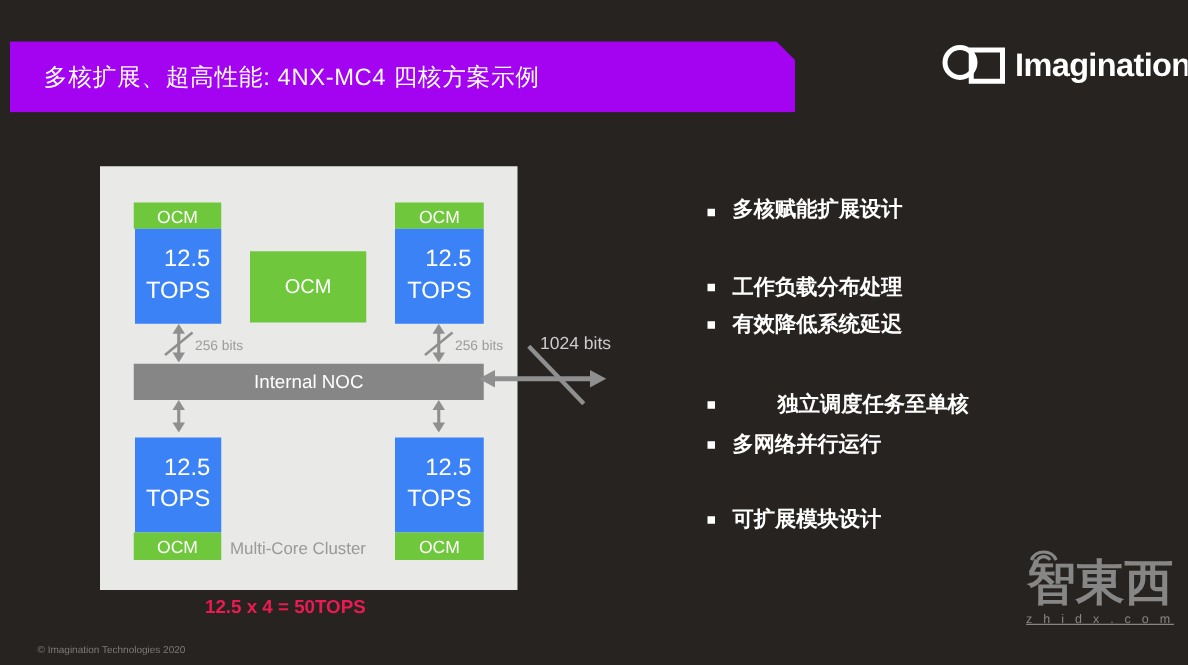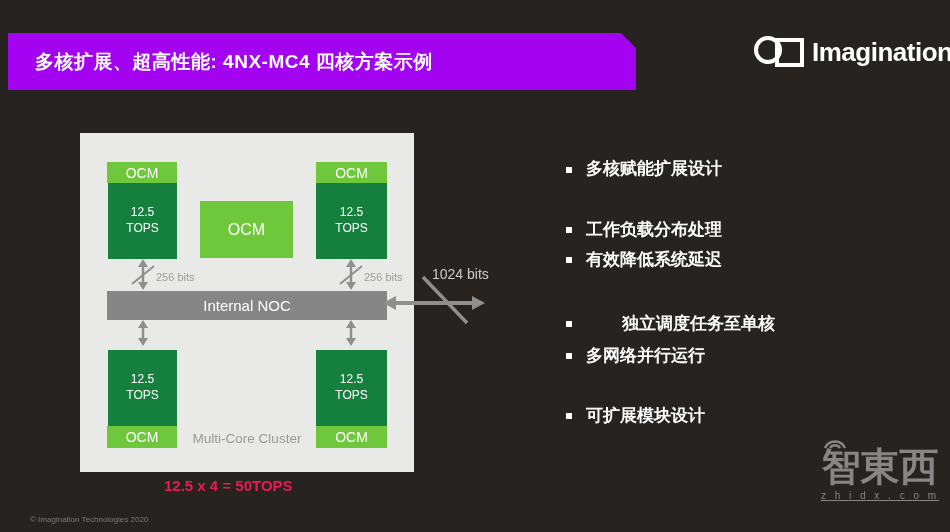--- a/index.html
+++ b/index.html
@@ -11,51 +11,51 @@
   .slide { position:relative; width:950px; height:532px; }
 
   
   .banner {
     position:absolute; left:8px; top:33px; width:628px; height:57px;
     background:#A303F0;
     clip-path:polygon(0 0, calc(100% - 15px) 0, 100% 15px, 100% 100%, 0 100%);
     display:flex; align-items:center;
   }
   .banner .title {
-    color:#fff; font-size:19px; font-weight:bold; padding-left:27px; letter-spacing:.5px;
+    color:#fff; font-size:19px; font-weight:normal; padding-left:27px; letter-spacing:.5px;
   }
   .logo { position:absolute; left:754px; top:33px; display:flex; align-items:center; }
   .logo-circle { display:block; width:28px; height:28px; box-sizing:border-box;
     border:4.5px solid #fff; border-radius:50%; }
   .logo-square { display:block; width:29px; height:29px; box-sizing:border-box;
     border:4.5px solid #fff; margin-left:-7px; margin-top:5px; }
   .logo-text { color:#fff; font-size:26px; font-weight:600; margin-left:8px; margin-top:3px;
     letter-spacing:-.5px; line-height:1; }
 
   
   .panel { position:absolute; left:80px; top:133px; width:334px; height:339px; background:#E9E9E8; }
   .block { position:absolute; display:flex; align-items:center; justify-content:center;
     color:#fff; text-align:center; }
   .ocm  { background:#6FC83C; font-size:14px; }
-  .core { background:#15803d; font-size:12px; line-height:1.3; white-space:pre-line; }
+  .core { background:#3b82f6; font-size:19px; line-height:1.3; white-space:pre-line;text-align:right; }
   .ocm-center { background:#6FC83C; font-size:16px; }
 
   #ocm-tl { left:107px; top:162px; width:70px; height:21px; }
   #core-tl{ left:108px; top:183px; width:69px; height:76px; }
   #ocm-tr { left:316px; top:162px; width:71px; height:21px; }
   #core-tr{ left:316px; top:183px; width:71px; height:76px; }
   #ocm-c  { left:200px; top:201px; width:93px; height:57px; }
   #noc    { left:107px; top:291px; width:280px; height:29px; background:#868686;
             color:#fff; font-size:15px; }
   #core-bl{ left:108px; top:350px; width:69px; height:76px; }
   #ocm-bl { left:107px; top:426px; width:70px; height:22px; }
   #core-br{ left:316px; top:350px; width:71px; height:76px; }
   #ocm-br { left:316px; top:426px; width:71px; height:22px; }
 
-  .cluster-label { position:absolute; left:184px; top:431px; width:126px; text-align:center;
+  .cluster-label { position:absolute; left:184px; top:431px; width:126px; 
     color:#999; font-size:13.5px; }
   .bus-label { position:absolute; color:#9C9C9C; font-size:11px; }
   #bus-label-left  { left:156px; top:271px; }
   #bus-label-right { left:364px; top:271px; }
   .ext-bus-label { position:absolute; left:432px; top:266px; color:#CCCCCC; font-size:14px; }
 
   .arrow-svg { position:absolute; }
   #arrow-tl { left:127px; top:259px; }
   #arrow-tr { left:335px; top:259px; }
   #arrow-bl { left:133px; top:320px; }

